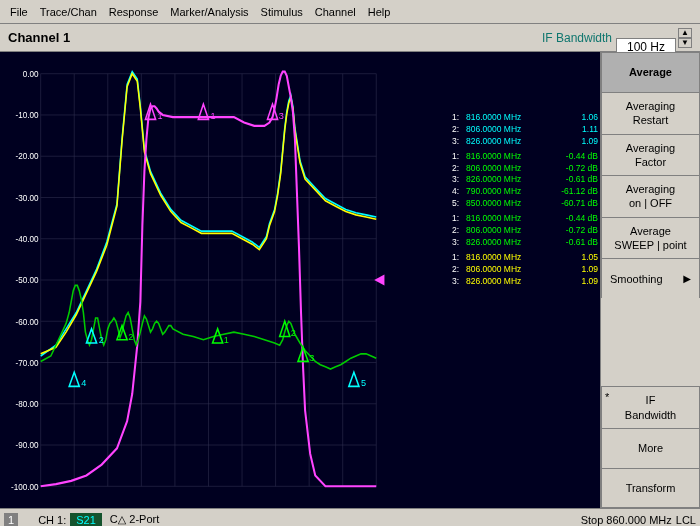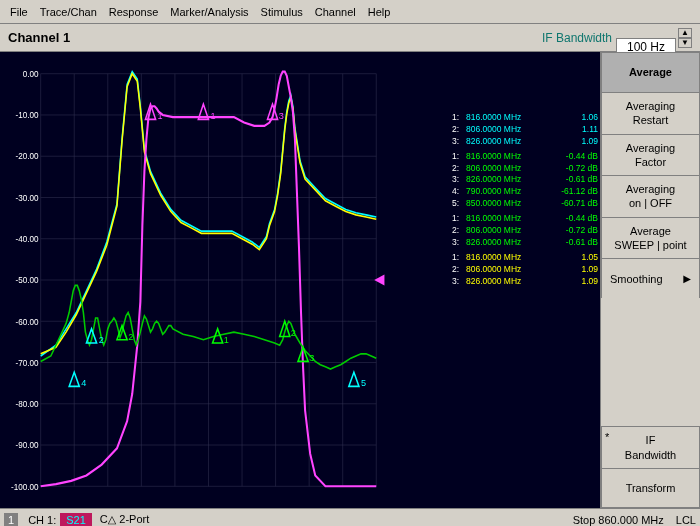--- a/index.html
+++ b/index.html
@@ -142,23 +142,23 @@
       padding: 0 4px;
       gap: 4px;
       font-size: 11px;
     }
     #status-ch {
       background: #808080;
       color: white;
       padding: 1px 4px;
       font-size: 11px;
     }
-    #status-ch1 { margin-left: 6px; }
+    #status-ch1 { margin-left: 16px; }
     #status-s21 {
-      background: #be185d;
+      background: #14532d;
       color: #00ffff;
       padding: 1px 6px;
     }
     #status-mode { margin-left: 4px; }
     #status-right { margin-left: auto; }
 
     
     #chart-svg {
       position: absolute;
       top: 0; left: 0;
@@ -427,25 +427,28 @@
         <span>Smoothing</span>
         <span class="arrow-right">▶</span>
       </div>
     </div>
     <div class="spacer" style="flex:1; min-height:20px;"></div>
     <div class="right-btn" style="position:relative;">
       <span style="position:absolute; left:3px; top:3px;">*</span>
       <span>IF<br>Bandwidth</span>
     </div>
     <div class="right-btn">
+      <span>More</span>
+    </div>
+    <div class="right-btn">
       <span>Transform</span>
     </div>
   </div>
 </div>
 
 <div id="statusbar">
   <span id="status-ch">1</span>
   <span id="status-ch1">CH 1:</span>
   <span id="status-s21">S21</span>
   <span id="status-mode">C△ 2-Port</span>
   <span id="status-right">Stop  860.000 MHz</span>
-  <span style="margin-left:8px;">LCL</span>
+  <span style="">LCL</span>
 </div>
 
 </body></html>

